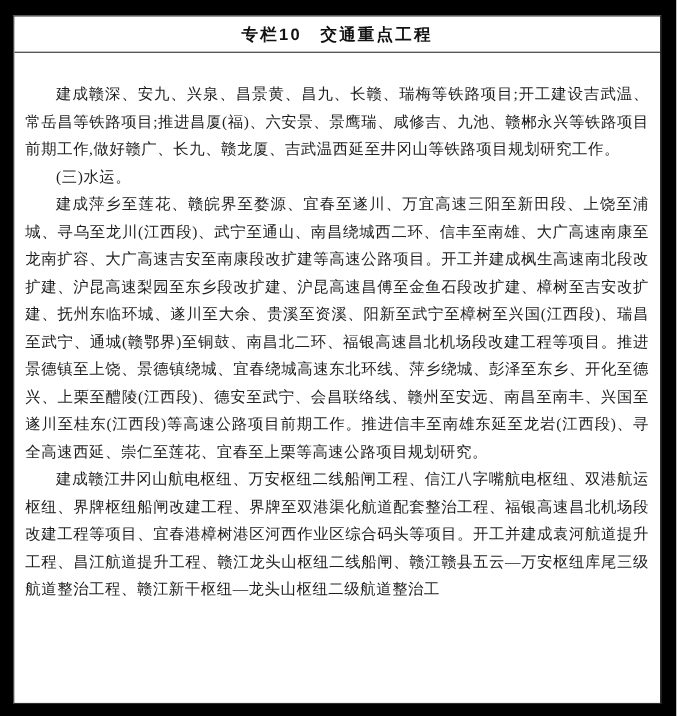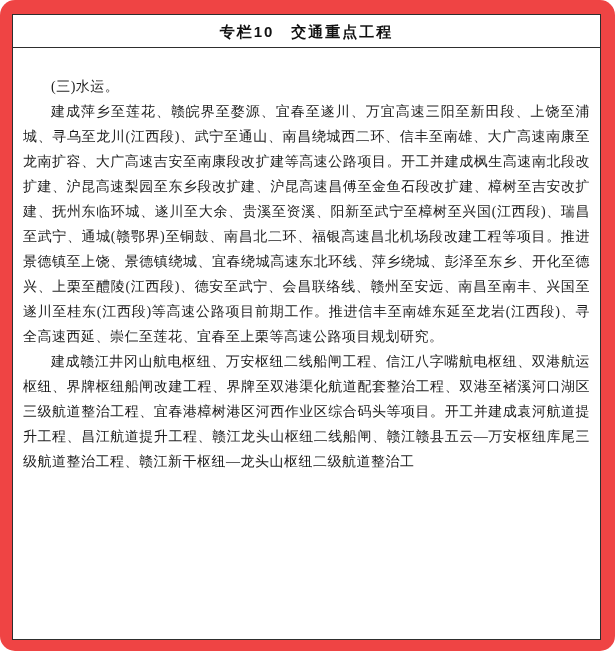--- a/index.html
+++ b/index.html
@@ -4,24 +4,23 @@
 <style>
   html, body {
     margin: 0;
     padding: 0;
     background: #ffffff;
   }
   .page {
     position: relative;
     width: 615px;
     height: 651px;
-    background: #ef4444;
+    background: #000000;
     overflow: hidden;
     font-family: "Liberation Serif", "DejaVu Serif", serif;
-    border-radius: 15px;
   }
   .panel {
     position: absolute;
     left: 12px;
     top: 14px;
     width: 589px;
     height: 626px;
     box-sizing: border-box;
     border: 1px solid #2e2e2e;
     background: #ffffff;
@@ -52,18 +51,19 @@
     text-indent: 2em;
   }
 </style>
 </head>
 <body>
 
 <div class="page">
   <div class="panel">
     <div class="panel-header">专栏10　交通重点工程</div>
     <div class="panel-body">
+      <p>建成赣深、安九、兴泉、昌景黄、昌九、长赣、瑞梅等铁路项目;开工建设吉武温、常岳昌等铁路项目;推进昌厦(福)、六安景、景鹰瑞、咸修吉、九池、赣郴永兴等铁路项目前期工作,做好赣广、长九、赣龙厦、吉武温西延至井冈山等铁路项目规划研究工作。</p>
       <p>(三)水运。</p>
       <p>建成萍乡至莲花、赣皖界至婺源、宜春至遂川、万宜高速三阳至新田段、上饶至浦城、寻乌至龙川(江西段)、武宁至通山、南昌绕城西二环、信丰至南雄、大广高速南康至龙南扩容、大广高速吉安至南康段改扩建等高速公路项目。开工并建成枫生高速南北段改扩建、沪昆高速梨园至东乡段改扩建、沪昆高速昌傅至金鱼石段改扩建、樟树至吉安改扩建、抚州东临环城、遂川至大余、贵溪至资溪、阳新至武宁至樟树至兴国(江西段)、瑞昌至武宁、通城(赣鄂界)至铜鼓、南昌北二环、福银高速昌北机场段改建工程等项目。推进景德镇至上饶、景德镇绕城、宜春绕城高速东北环线、萍乡绕城、彭泽至东乡、开化至德兴、上栗至醴陵(江西段)、德安至武宁、会昌联络线、赣州至安远、南昌至南丰、兴国至遂川至桂东(江西段)等高速公路项目前期工作。推进信丰至南雄东延至龙岩(江西段)、寻全高速西延、崇仁至莲花、宜春至上栗等高速公路项目规划研究。</p>
-      <p>建成赣江井冈山航电枢纽、万安枢纽二线船闸工程、信江八字嘴航电枢纽、双港航运枢纽、界牌枢纽船闸改建工程、界牌至双港渠化航道配套整治工程、双港至褚溪河口湖区三级航道整治工程、宜春港樟树港区河西作业区综合码头等项目。开工并建成袁河航道提升工程、昌江航道提升工程、赣江龙头山枢纽二线船闸、赣江赣县五云—万安枢纽库尾三级航道整治工程、赣江新干枢纽—龙头山枢纽二级航道整治工</p>
+      <p>建成赣江井冈山航电枢纽、万安枢纽二线船闸工程、信江八字嘴航电枢纽、双港航运枢纽、界牌枢纽船闸改建工程、界牌至双港渠化航道配套整治工程、福银高速昌北机场段改建工程等项目、宜春港樟树港区河西作业区综合码头等项目。开工并建成袁河航道提升工程、昌江航道提升工程、赣江龙头山枢纽二线船闸、赣江赣县五云—万安枢纽库尾三级航道整治工程、赣江新干枢纽—龙头山枢纽二级航道整治工</p>
     </div>
   </div>
 </div>
 
 </body></html>

